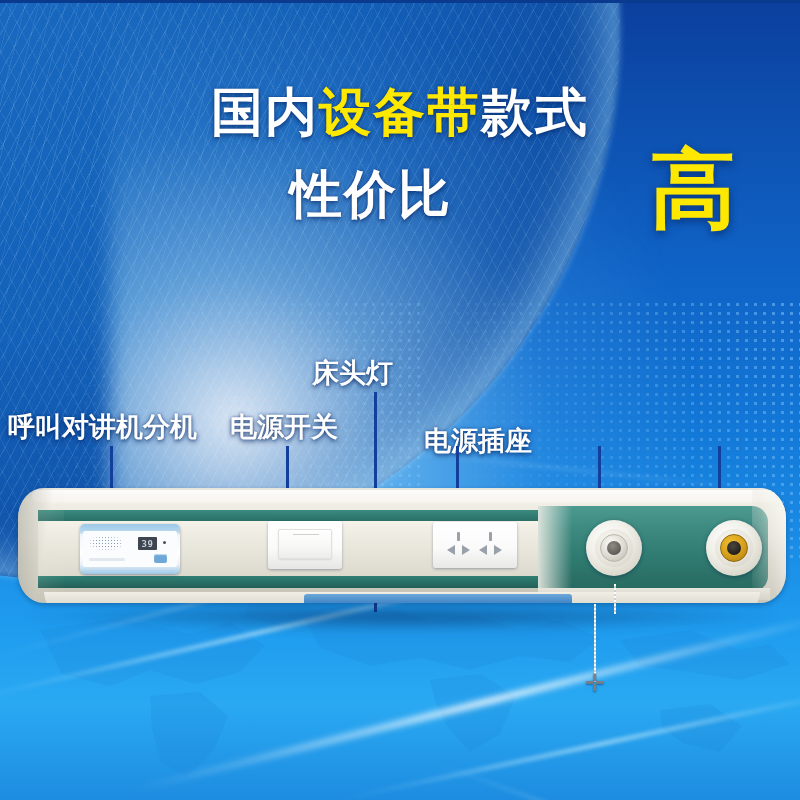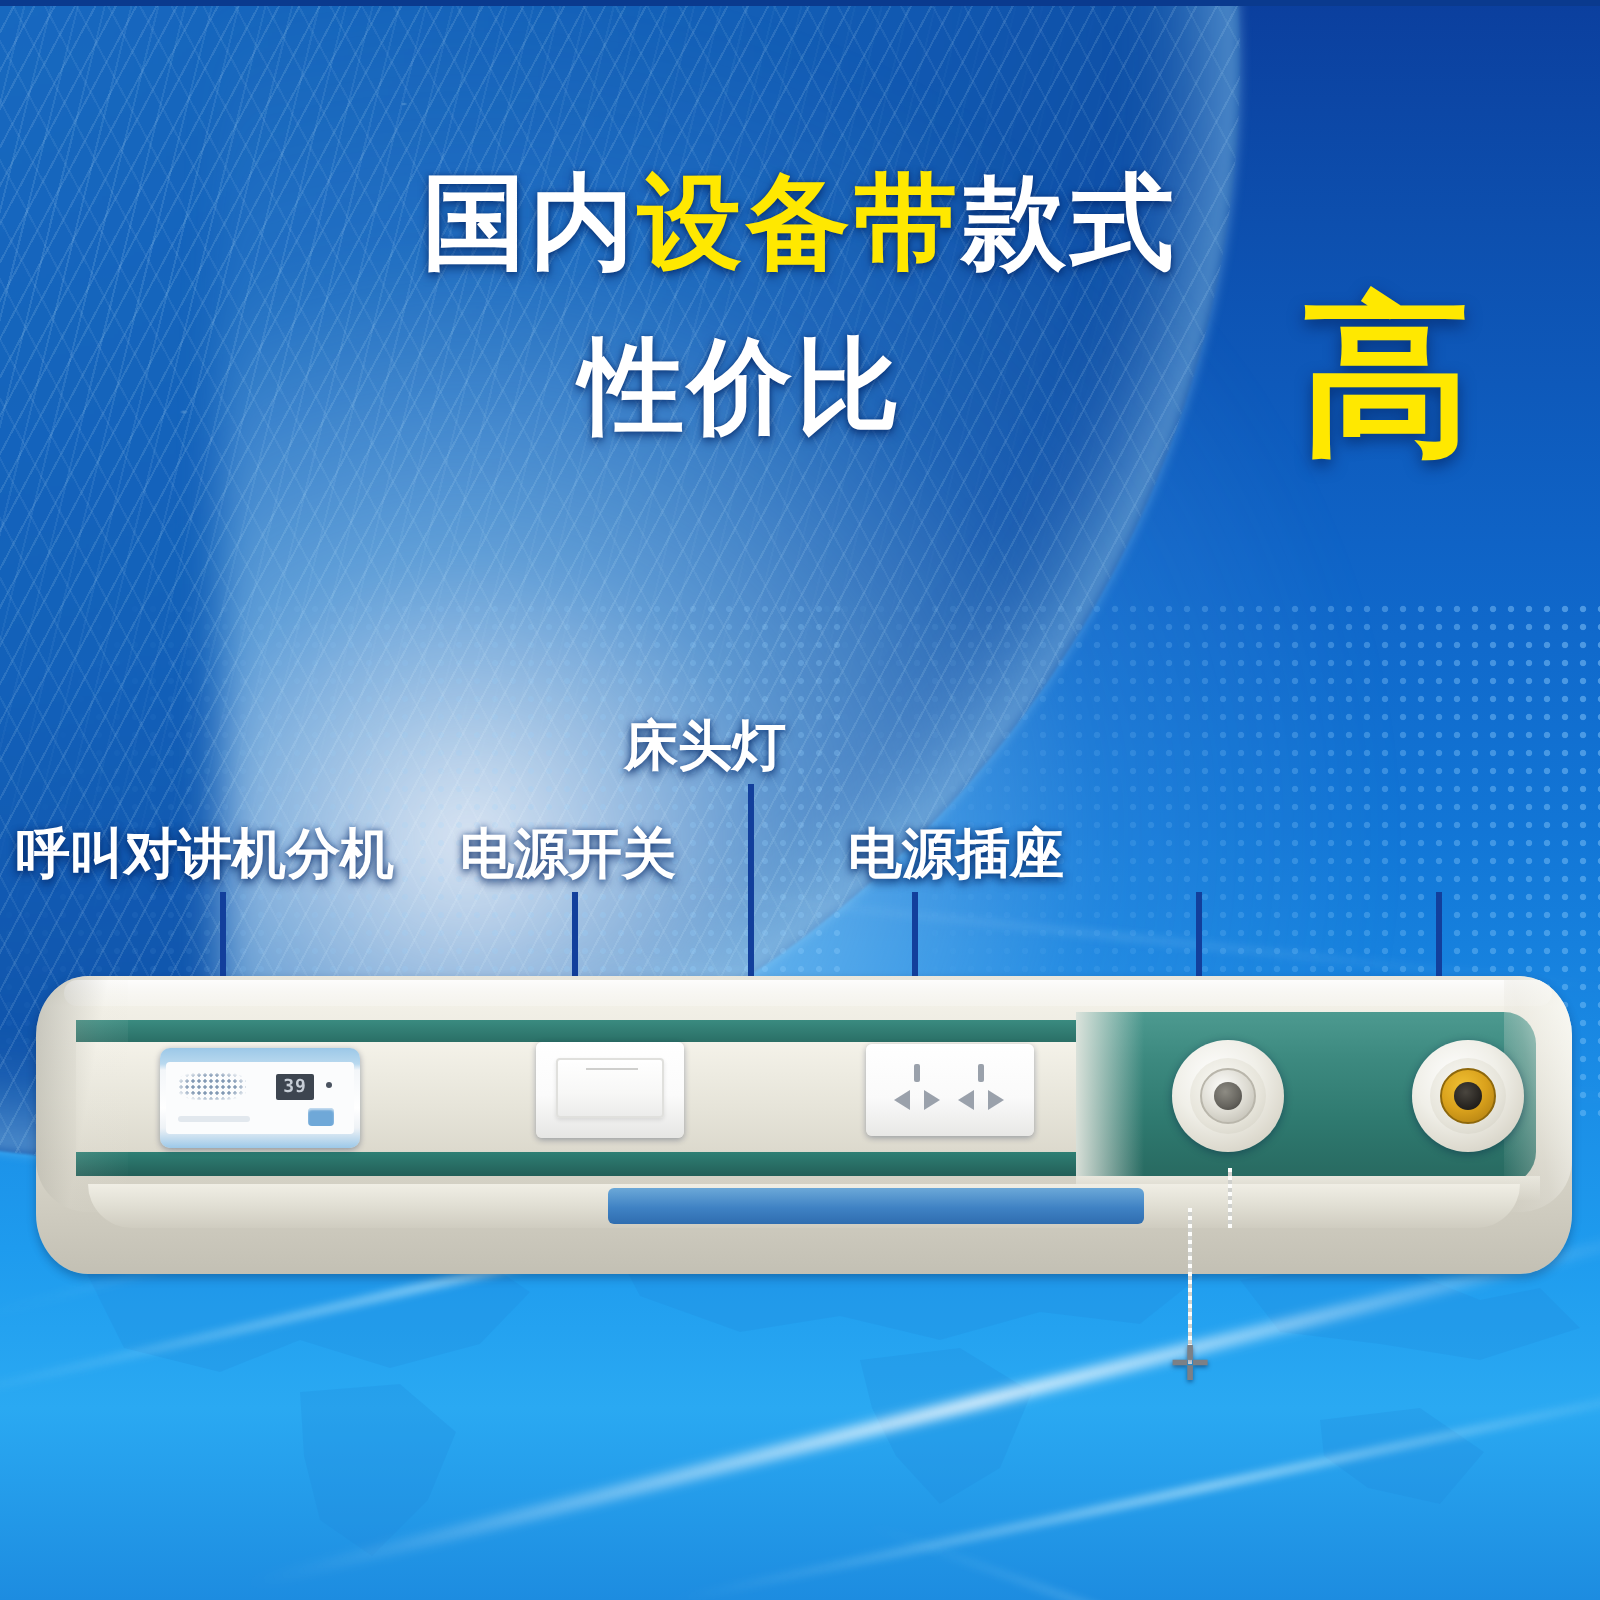--- a/index.html
+++ b/index.html
@@ -130,21 +130,21 @@
   .leader{position:absolute;width:3px;background:#123f9c;}
 
   
   .panel-wrap{position:absolute;left:18px;top:488px;width:768px;height:150px;}
   .panel-shadow{
     position:absolute;left:6px;top:118px;width:756px;height:26px;
     background:radial-gradient(ellipse at 50% 40%, rgba(0,20,60,.42) 0%, rgba(0,20,60,0) 72%);
     filter:blur(4px);
   }
   .panel{
-    position:absolute;left:0;top:0;width:768px;height:149px;
+    position:absolute;left:0;top:0;width:768px;height:115px;
     border-radius:26px/30px;
     background:linear-gradient(180deg,#e8e6dc 0%,#f2f0e7 10%,#e3e1d6 42%,#d7d4c8 62%,#cfccc0 78%,#c3c0b4 100%);
     box-shadow:0 2px 5px rgba(0,20,60,.3);
     overflow:hidden;
   }
   
   .endcap-l{
     position:absolute;left:0;top:0;width:46px;height:118px;
     background:linear-gradient(100deg, rgba(150,150,140,.50) 0%, rgba(235,233,224,.1) 55%, rgba(255,255,255,0) 100%);
     border-radius:26px 0 0 26px;
@@ -316,21 +316,21 @@
 
   <div class="headline">
     <div class="hl-line1"><span class="w">国内</span><span class="y">设备带</span><span class="w">款式</span></div>
     <div class="hl-line2"><span class="w">性价比</span><span class="spacer-gap"></span></div>
     <div class="hl-gao">高</div>
   </div>
 
   <div class="callout" style="left:230px;top:414px;">电源开关</div>
   <div class="callout" style="left:8px;top:414px;">呼叫对讲机分机</div>
   <div class="callout" style="left:312px;top:360px;">床头灯</div>
-  <div class="callout" style="left:400px;top:414px;padding-left:24px;">电源插座</div>
+  <div class="callout" style="left:400px;top:428px;padding-left:24px;">电源插座</div>
 
   <div class="leader" style="left:110px;top:446px;height:82px;"></div>
   <div class="leader" style="left:286px;top:446px;height:90px;"></div>
   <div class="leader" style="left:374px;top:392px;height:220px;"></div>
   <div class="leader" style="left:456px;top:446px;height:88px;"></div>
   <div class="leader" style="left:598px;top:446px;height:82px;"></div>
   <div class="leader" style="left:718px;top:446px;height:82px;"></div>
 
   <svg style="position:absolute;left:0;top:0;width:800px;height:800px;">
     <g fill="none" stroke="#123f9c" stroke-width="6">

